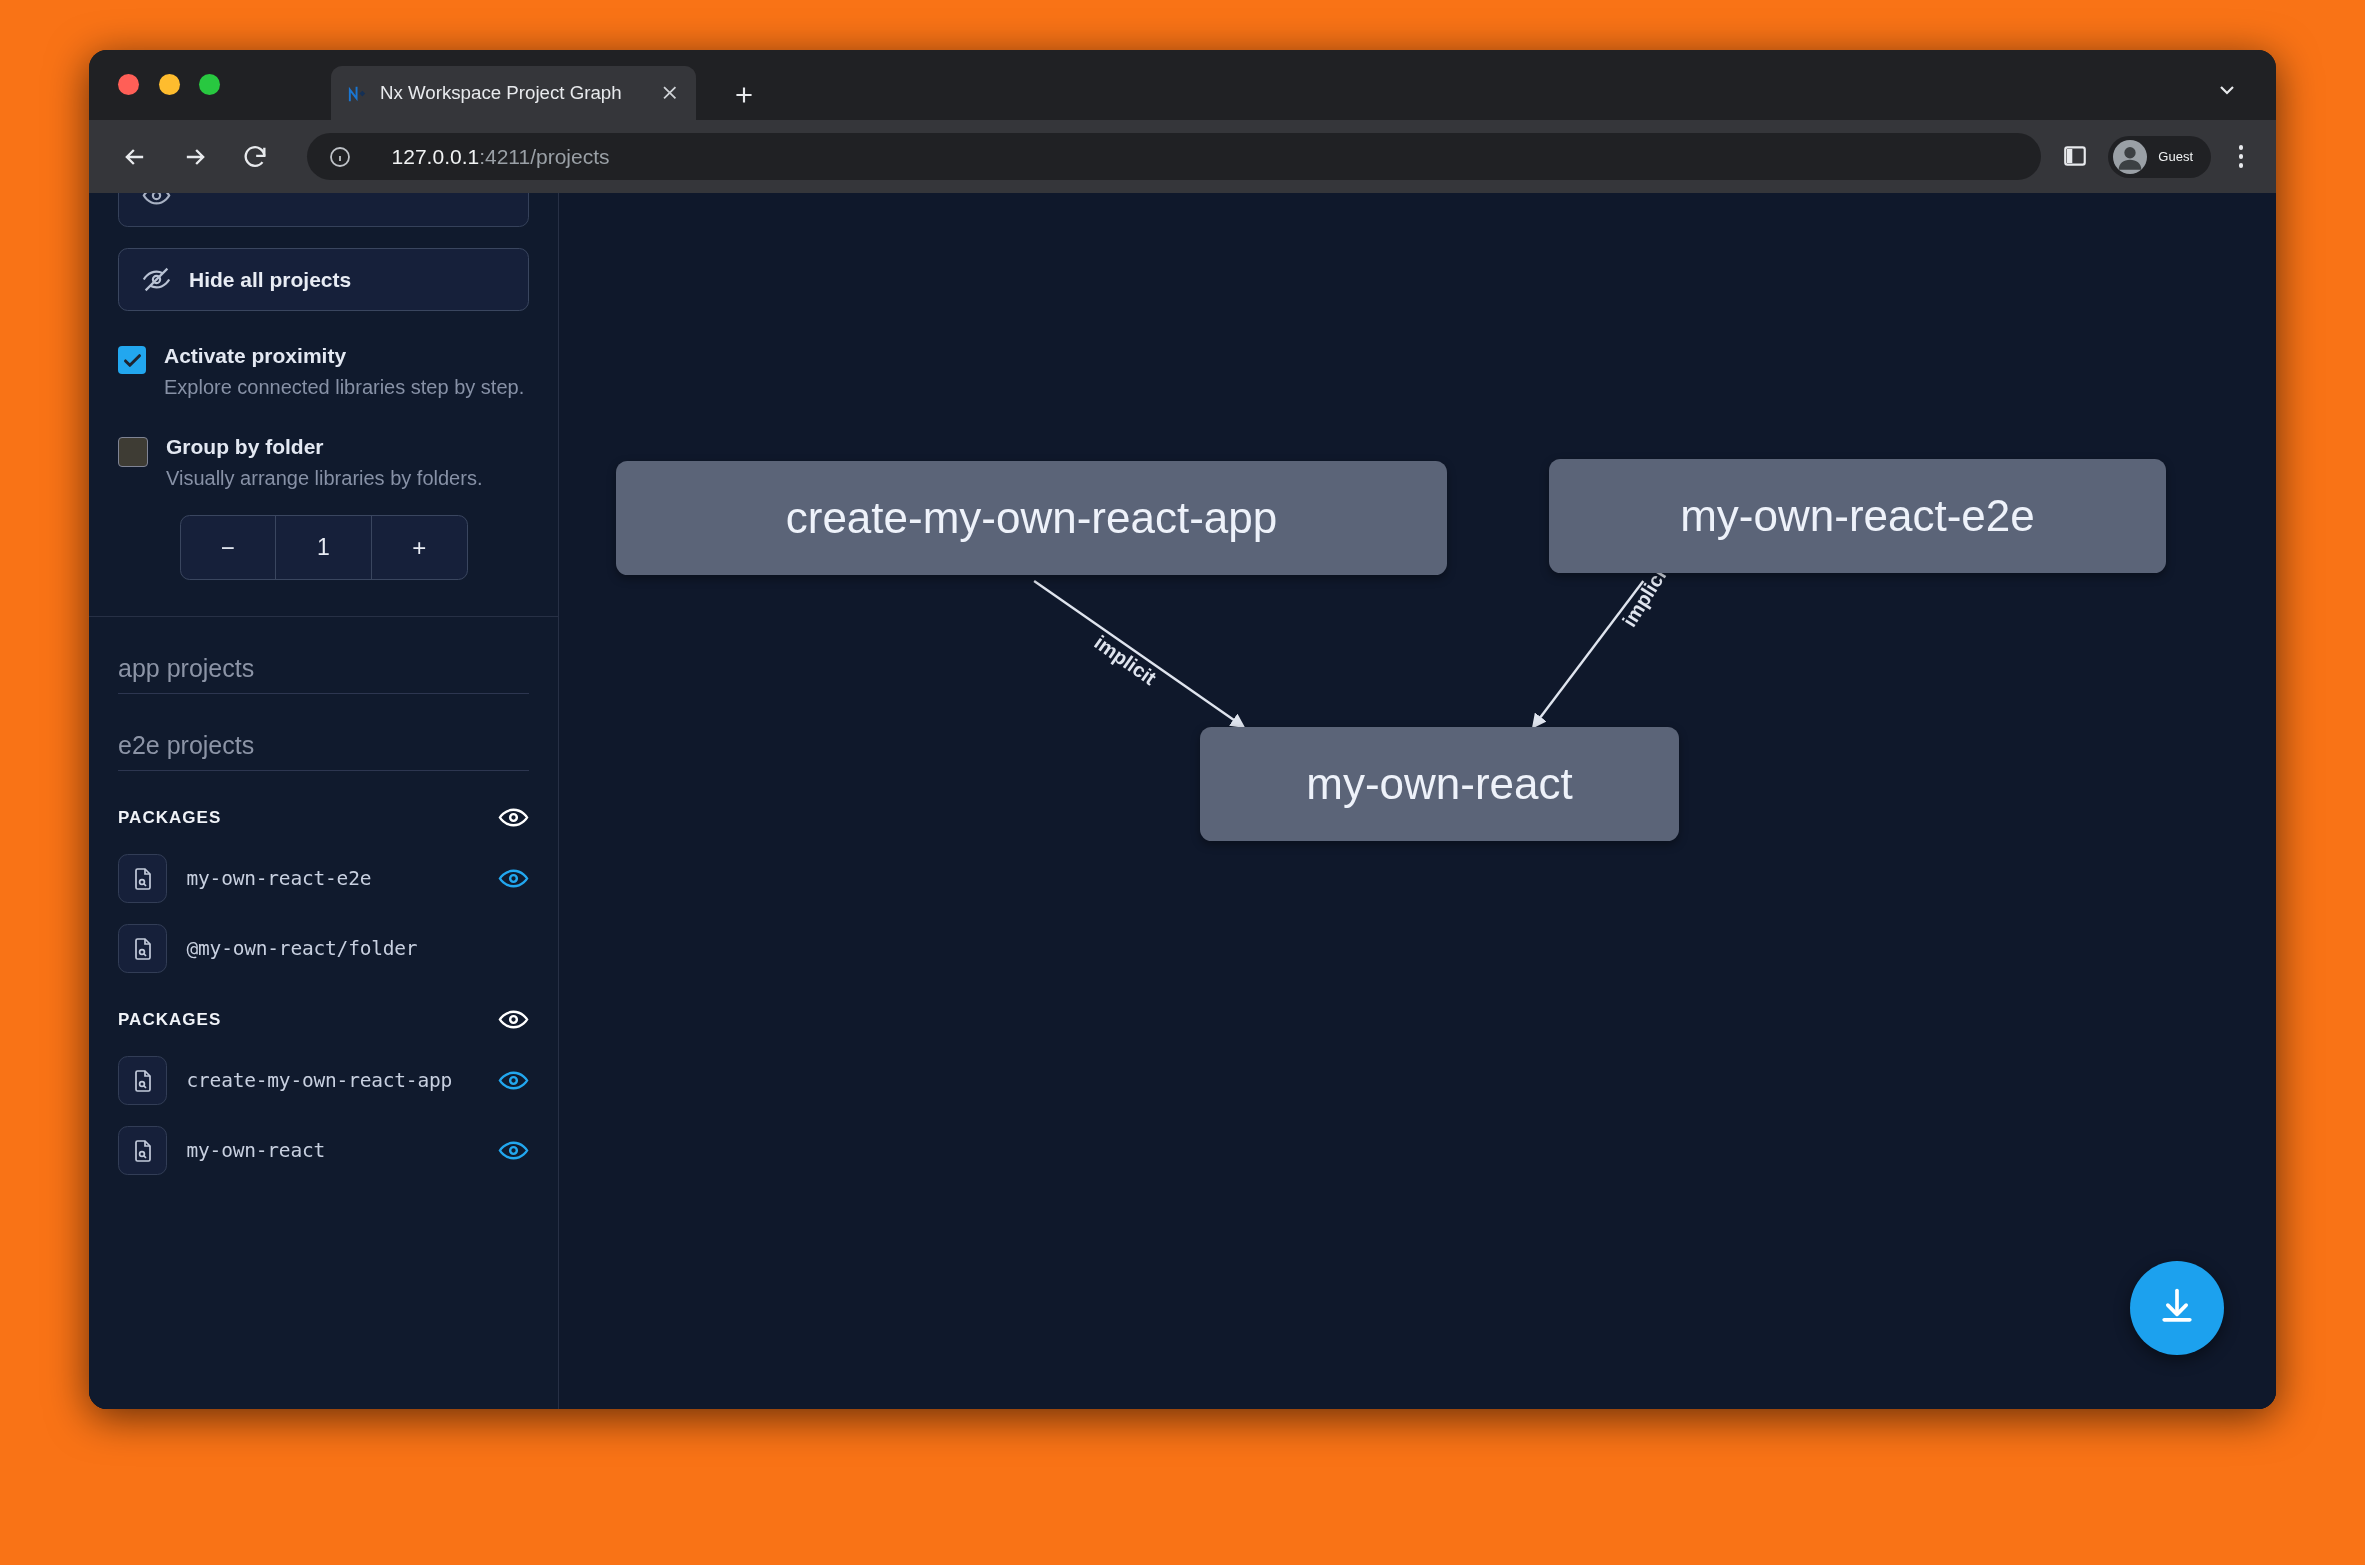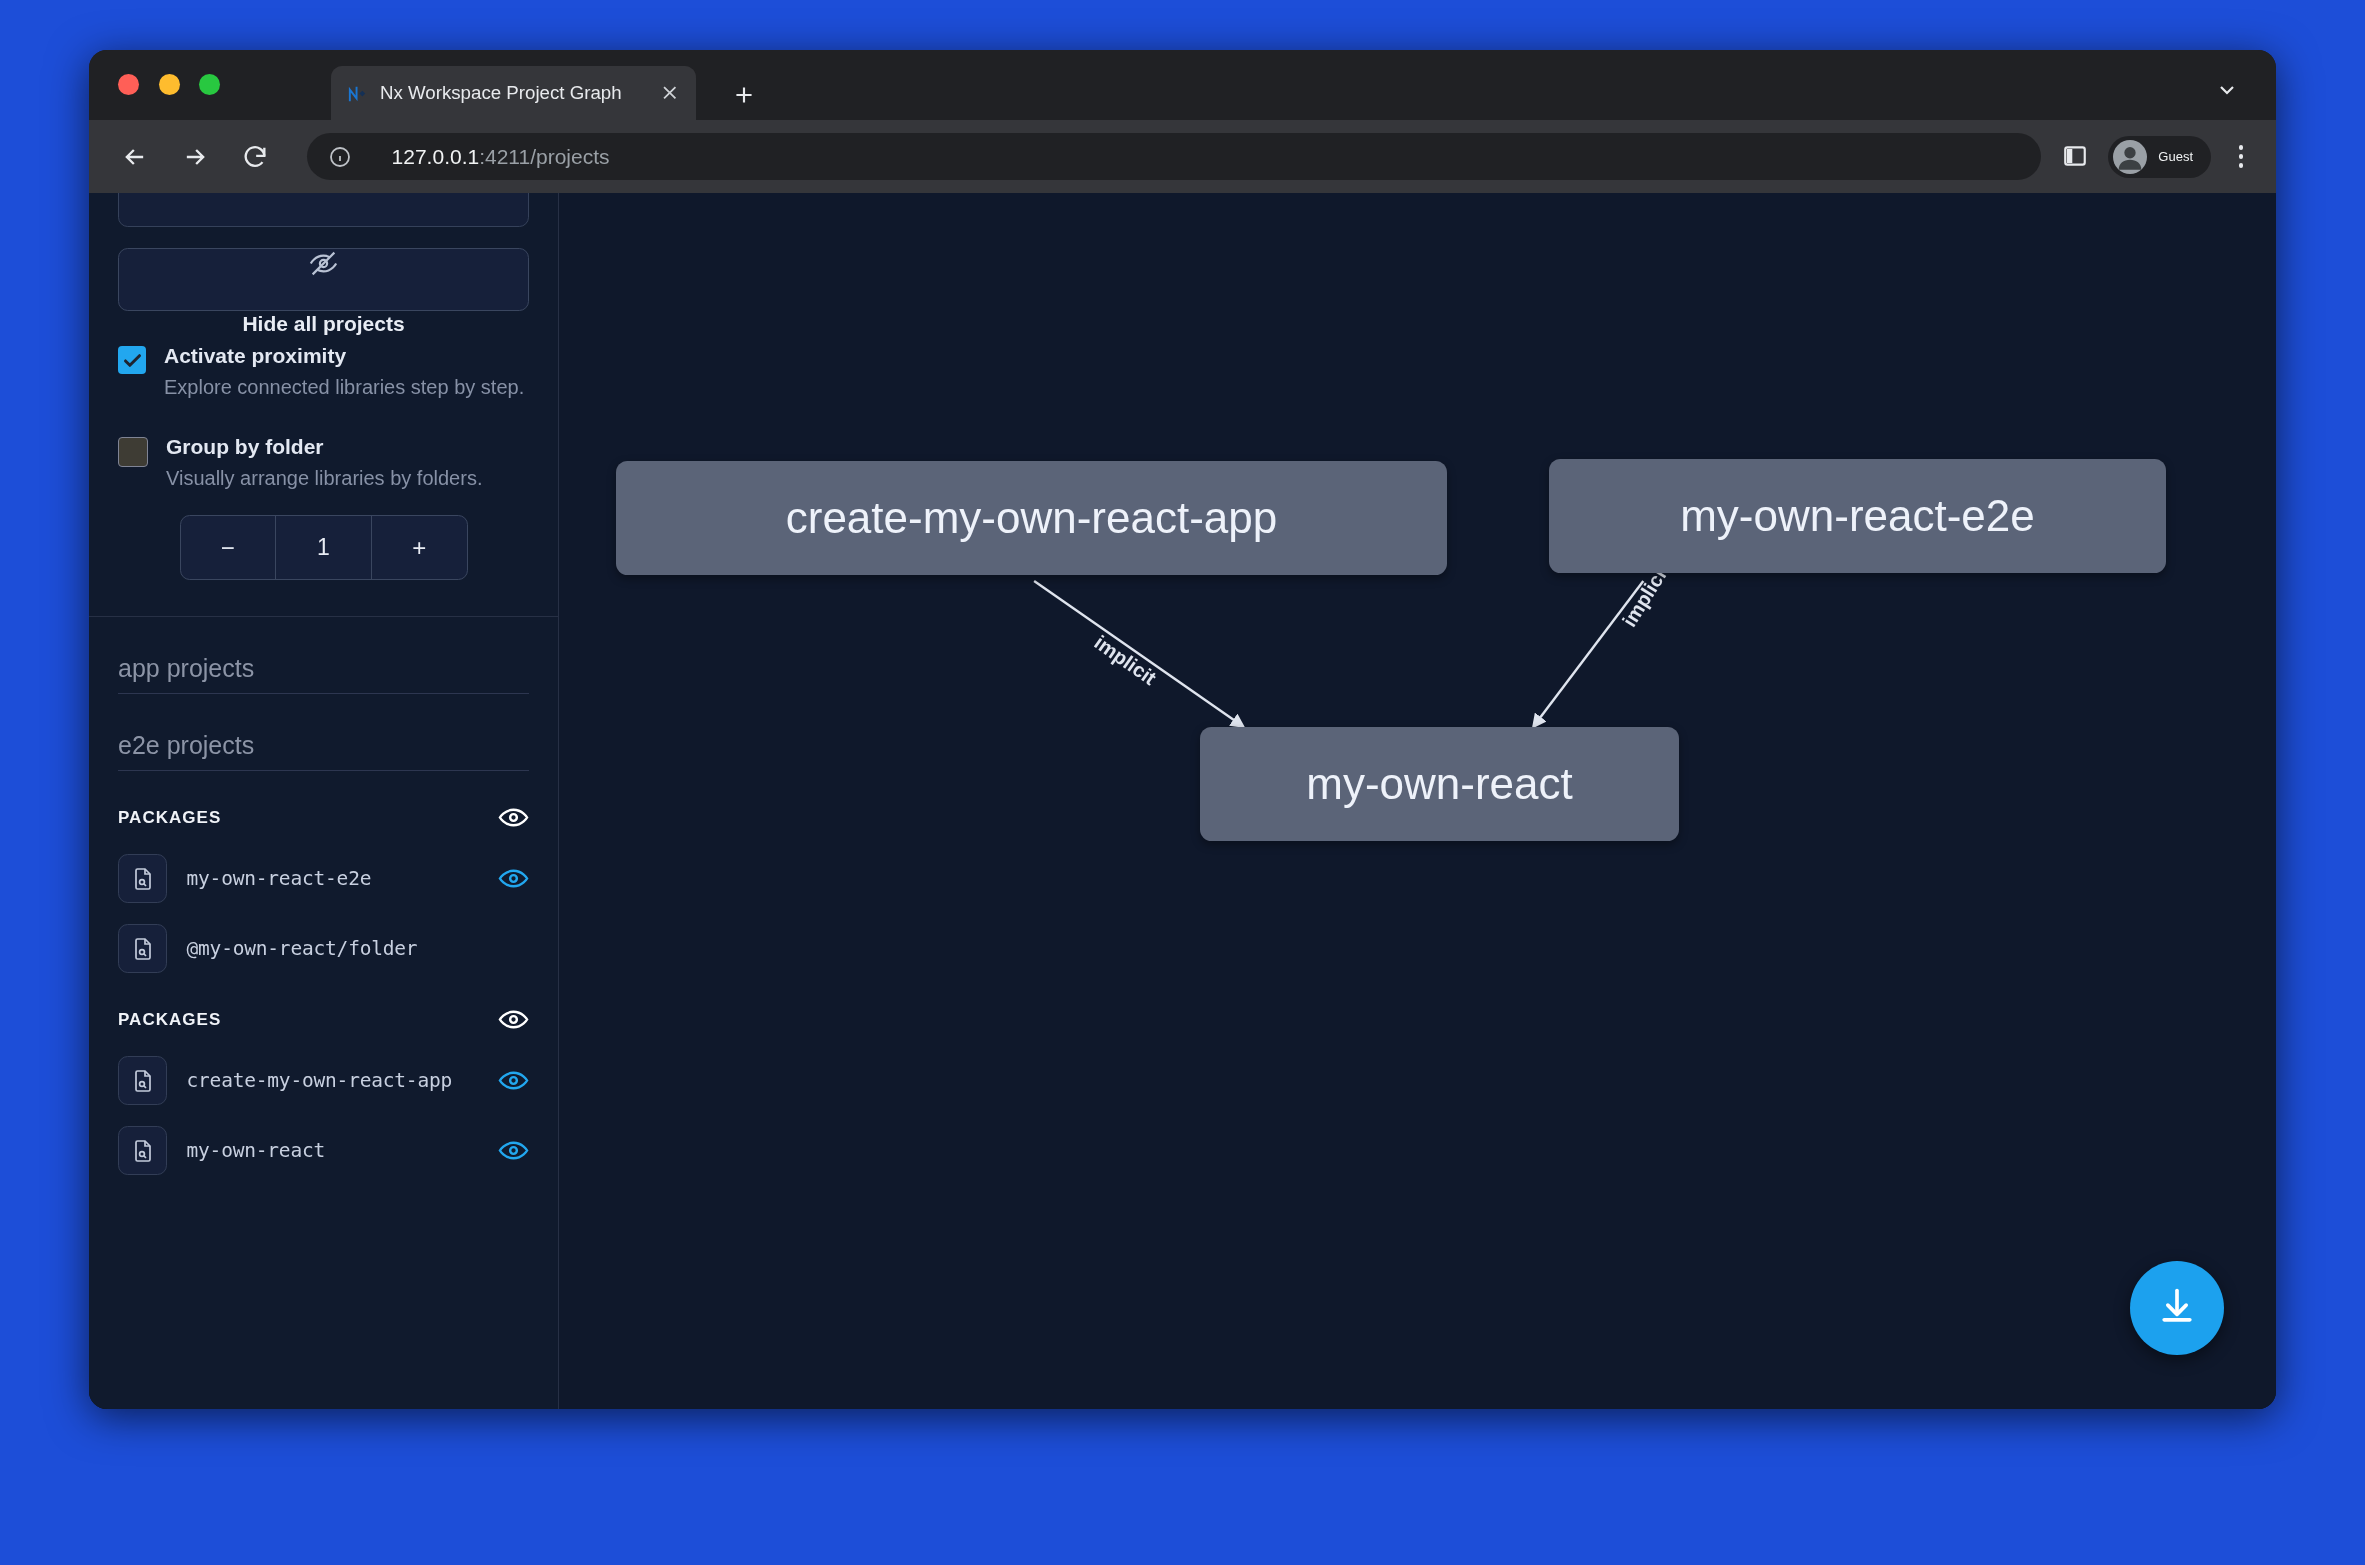--- a/index.html
+++ b/index.html
@@ -5,21 +5,21 @@
   html, body {
     margin: 0; padding: 0;
     background: #000000;
     width: 2366px; height: 1565px;
     overflow: hidden;
     font-family: "Liberation Sans", sans-serif;
   }
   #screen {
     position: relative;
     width: 2366px; height: 1565px;
-    background: #1d4ed8;
+    background: #f97316;
   }
 
   
   .browser {
     position: absolute;
     left: 89px; top: 50px;
     width: 2187px; height: 1359px;
     background: #202124;
     border-radius: 18px;
     overflow: hidden;
@@ -122,23 +122,22 @@
     overflow:hidden;
   }
   .sb-inner{ position:absolute; left:0; top:-29px; width:469px; }
 
   .sb-pad{ padding: 0 29px; }
 
   .btn-wide{
     height: 63px; border:0.8px solid #3a465f; border-radius:9.7px;
     background:#16203a;
     display:flex;align-items:center; padding:0 23px; box-sizing:border-box;
-    color:#e8ecf4; font-size:21px; font-weight:700; gap:34px;
+    color:#e8ecf4; font-size:21px; font-weight:700; gap:18px;
     margin-bottom: 21px;
-    flex-direction: column;
   }
   .btn-wide .bi{ width:29px;height:29px;flex:0 0 29px;color:#b9c2d4;}
 
   .check-row{ display:flex; gap:18px; margin-top: 32px; }
   .cb{
     width: 28px;height:28px; flex:0 0 28px; border-radius:4px; margin-top: 3.2px;
     display:flex;align-items:center;justify-content:center;
   }
   .cb.off{ background:#3e3c34; border:0.8px solid #7f8495; }
   .cb.on{ background:#22a7ef; }

